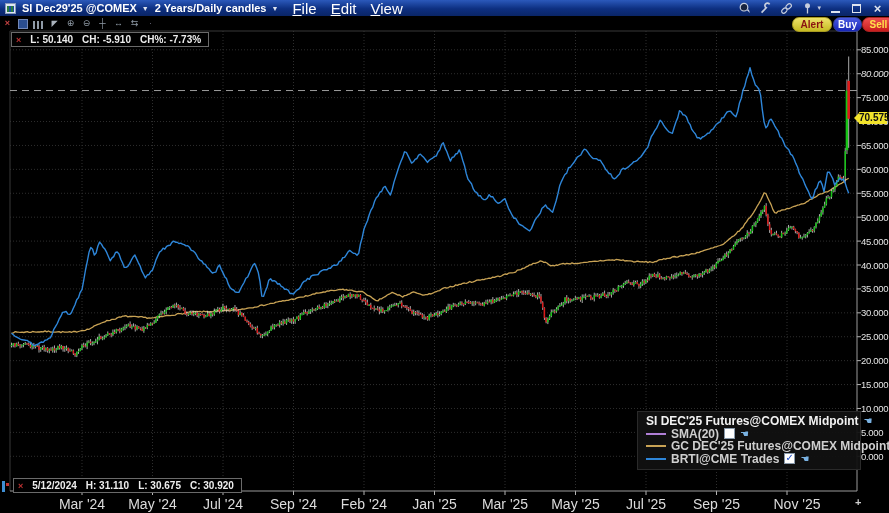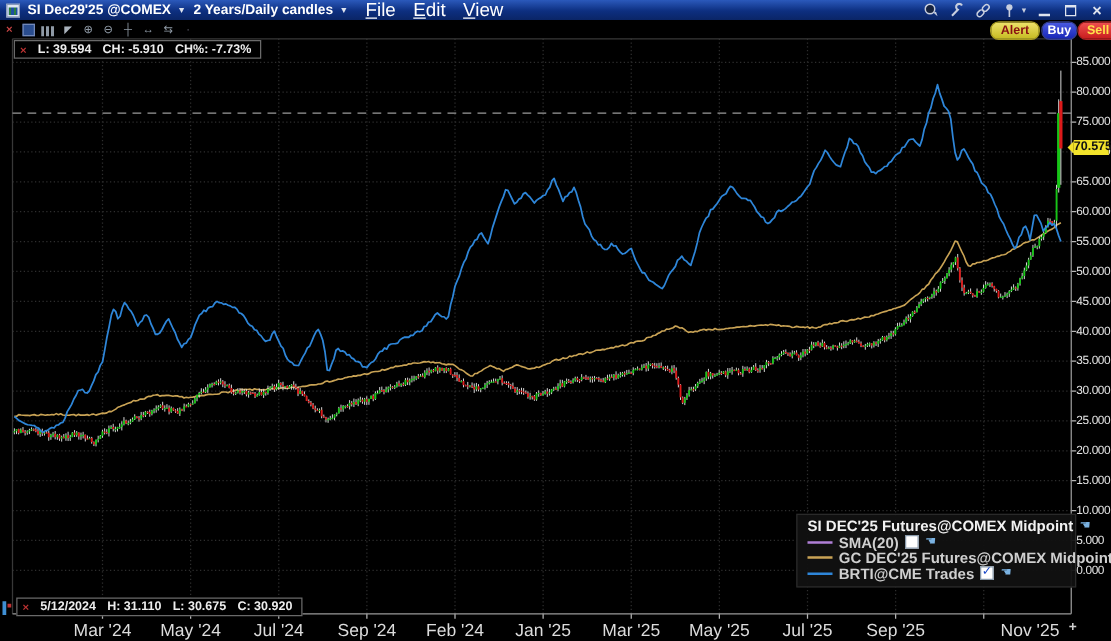--- a/index.html
+++ b/index.html
@@ -1180,28 +1180,28 @@
     <span class="mini candle-width-icon">⇆</span>
     <span class="mini more-icon">·</span>
   </div>
 
 <div class="pill alert">Alert</div>
 <div class="pill buy">Buy</div>
 <div class="pill sell">Sell</div>
 
 <div class="infobox" id="quote-box">
   <span class="x-mark">×</span>
-  <span>L: 39.594</span>
+  <span>L: 50.140</span>
   <span>CH: -5.910</span>
   <span>CH%: -7.73%</span>
 </div>
 
 <div id="ylabels">
     <div class="ylab" style="top: 44.3045px;">85.000</div>
-    <div class="ylab" style="top: 68.216px;">80.000</div>
+    <div class="ylab" style="top: 68.216px; font-style: italic;">80.000</div>
     <div class="ylab" style="top: 92.1275px;">75.000</div>
     <div class="ylab" style="top: 116.039px;">70.000</div>
     <div class="ylab" style="top: 139.95px;">65.000</div>
     <div class="ylab" style="top: 163.862px;">60.000</div>
     <div class="ylab" style="top: 187.774px;">55.000</div>
     <div class="ylab" style="top: 211.685px;">50.000</div>
     <div class="ylab" style="top: 235.596px;">45.000</div>
     <div class="ylab" style="top: 259.508px;">40.000</div>
     <div class="ylab" style="top: 283.419px;">35.000</div>
     <div class="ylab" style="top: 307.331px;">30.000</div>
@@ -1216,21 +1216,21 @@
     <div class="xlab" style="left: 82px;">Mar '24</div>
     <div class="xlab" style="left: 152.5px;">May '24</div>
     <div class="xlab" style="left: 223px;">Jul '24</div>
     <div class="xlab" style="left: 293.5px;">Sep '24</div>
     <div class="xlab" style="left: 364px;">Feb '24</div>
     <div class="xlab" style="left: 434.5px;">Jan '25</div>
     <div class="xlab" style="left: 505px;">Mar '25</div>
     <div class="xlab" style="left: 575.5px;">May '25</div>
     <div class="xlab" style="left: 646px;">Jul '25</div>
     <div class="xlab" style="left: 716.5px;">Sep '25</div>
-    <div class="xlab" style="left: 824px;">Nov '25</div>
+    <div class="xlab" style="left: 797px;">Nov '25</div>
   </div>
 
 <div class="tag" id="last-tag" style="top: 112.289px;">70.575</div>
 
 <div class="legend">
   <div class="lrow title-row">
     <span>SI DEC'25 Futures@COMEX Midpoint</span>
     <span class="hand-icon"></span>
   </div>
   <div class="lrow">

